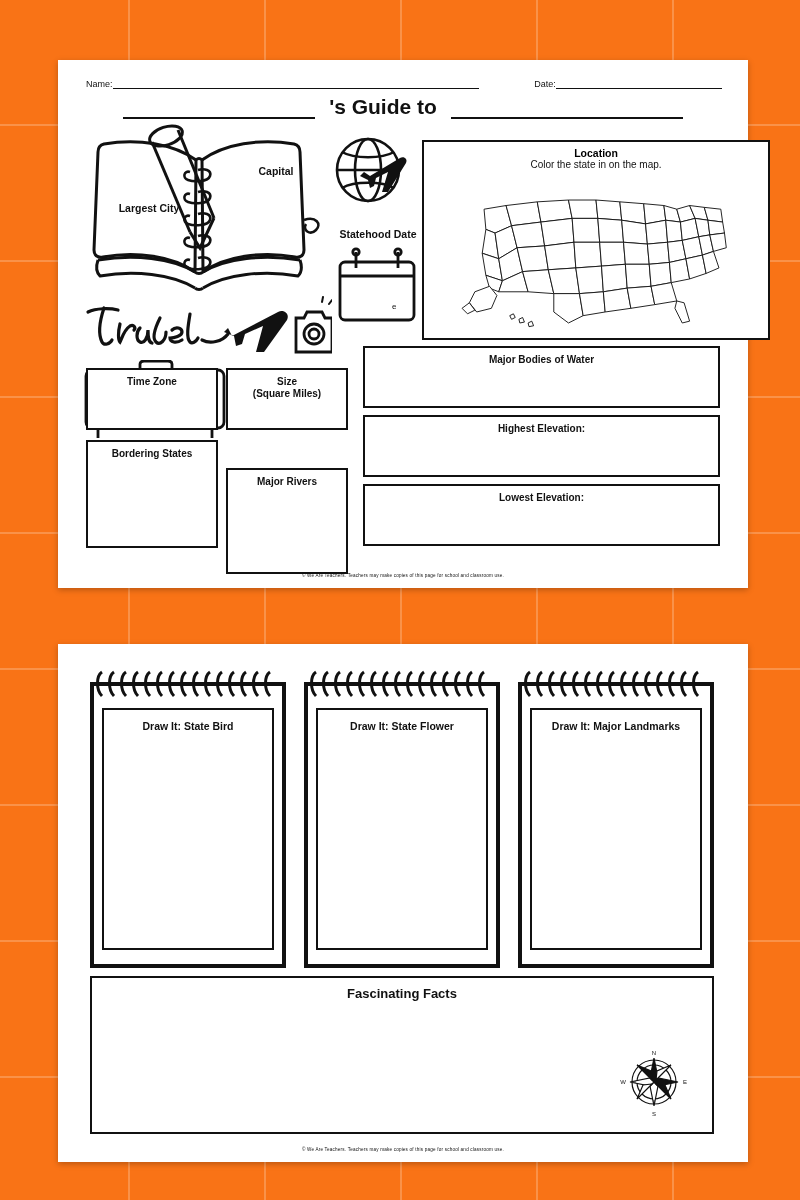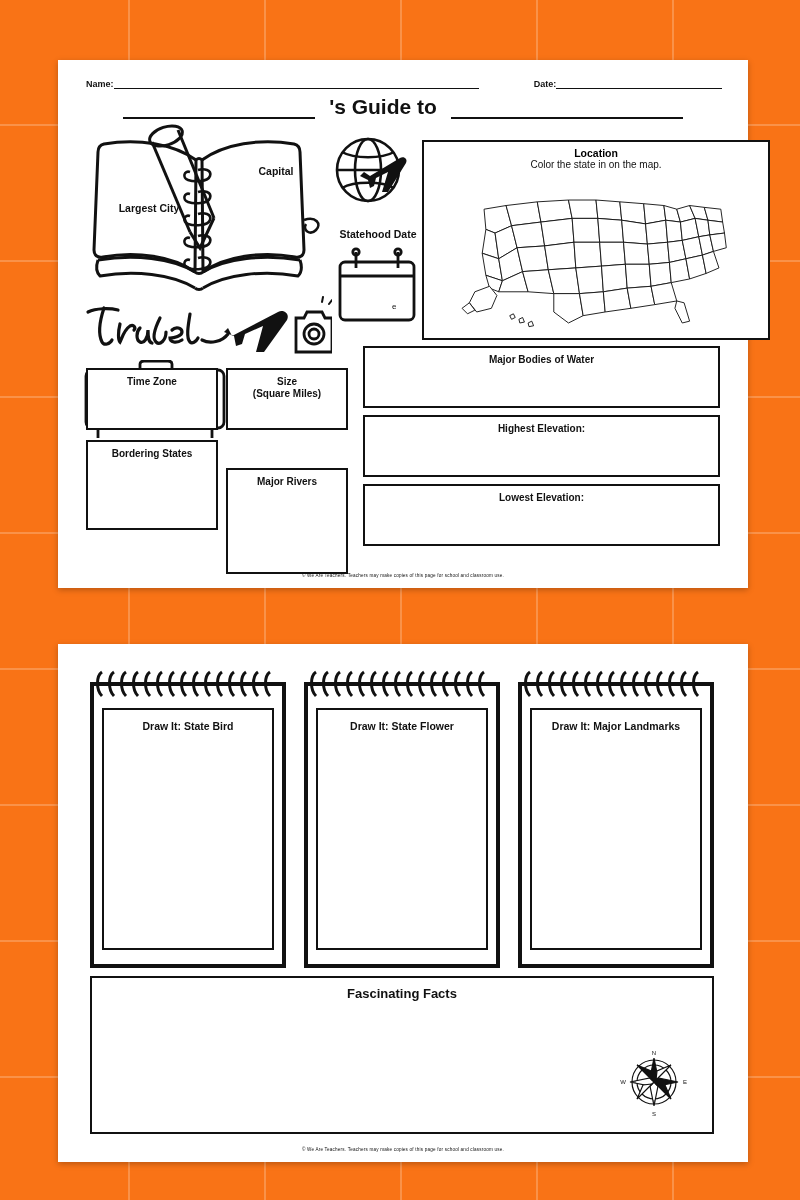--- a/index.html
+++ b/index.html
@@ -53,21 +53,21 @@
 
   
   .namedate {
     position: absolute;
     left: 28px;
     top: 18px;
     right: 26px;
     display: flex;
     align-items: flex-end;
     font-size: 9px;
-    font-weight: bold;
+    font-weight: normal;
     color: #111;
   }
   .nd-label { white-space: nowrap; }
   .nd-rule {
     border-bottom: 1px solid #111;
     height: 10px;
   }
   .nd-name-rule { width: 370px; }
   .nd-gap { width: 56px; }
   .nd-date-rule { width: 168px; }
@@ -121,21 +121,21 @@
   .map-holder svg { width: 100%; height: 100%; }
 
   
   .water-box { left: 305px; top: 286px; width: 357px; height: 62px; }
   .highest-box { left: 305px; top: 355px; width: 357px; height: 62px; }
   .lowest-box { left: 305px; top: 424px; width: 357px; height: 62px; }
 
   
   .timezone-box { left: 28px; top: 308px; width: 132px; height: 62px; }
   .size-box { left: 168px; top: 308px; width: 122px; height: 62px; }
-  .bordering-box { left: 28px; top: 380px; width: 132px; height: 90px; }
+  .bordering-box { left: 28px; top: 380px; width: 132px; height: 108px; }
   .rivers-box { left: 168px; top: 380px; width: 122px; height: 106px; margin-top: 28px; }
 
   
   .doodle-label {
     position: absolute;
     font-size: 10.5px;
     font-weight: bold;
     color: #111;
     text-align: center;
   }

